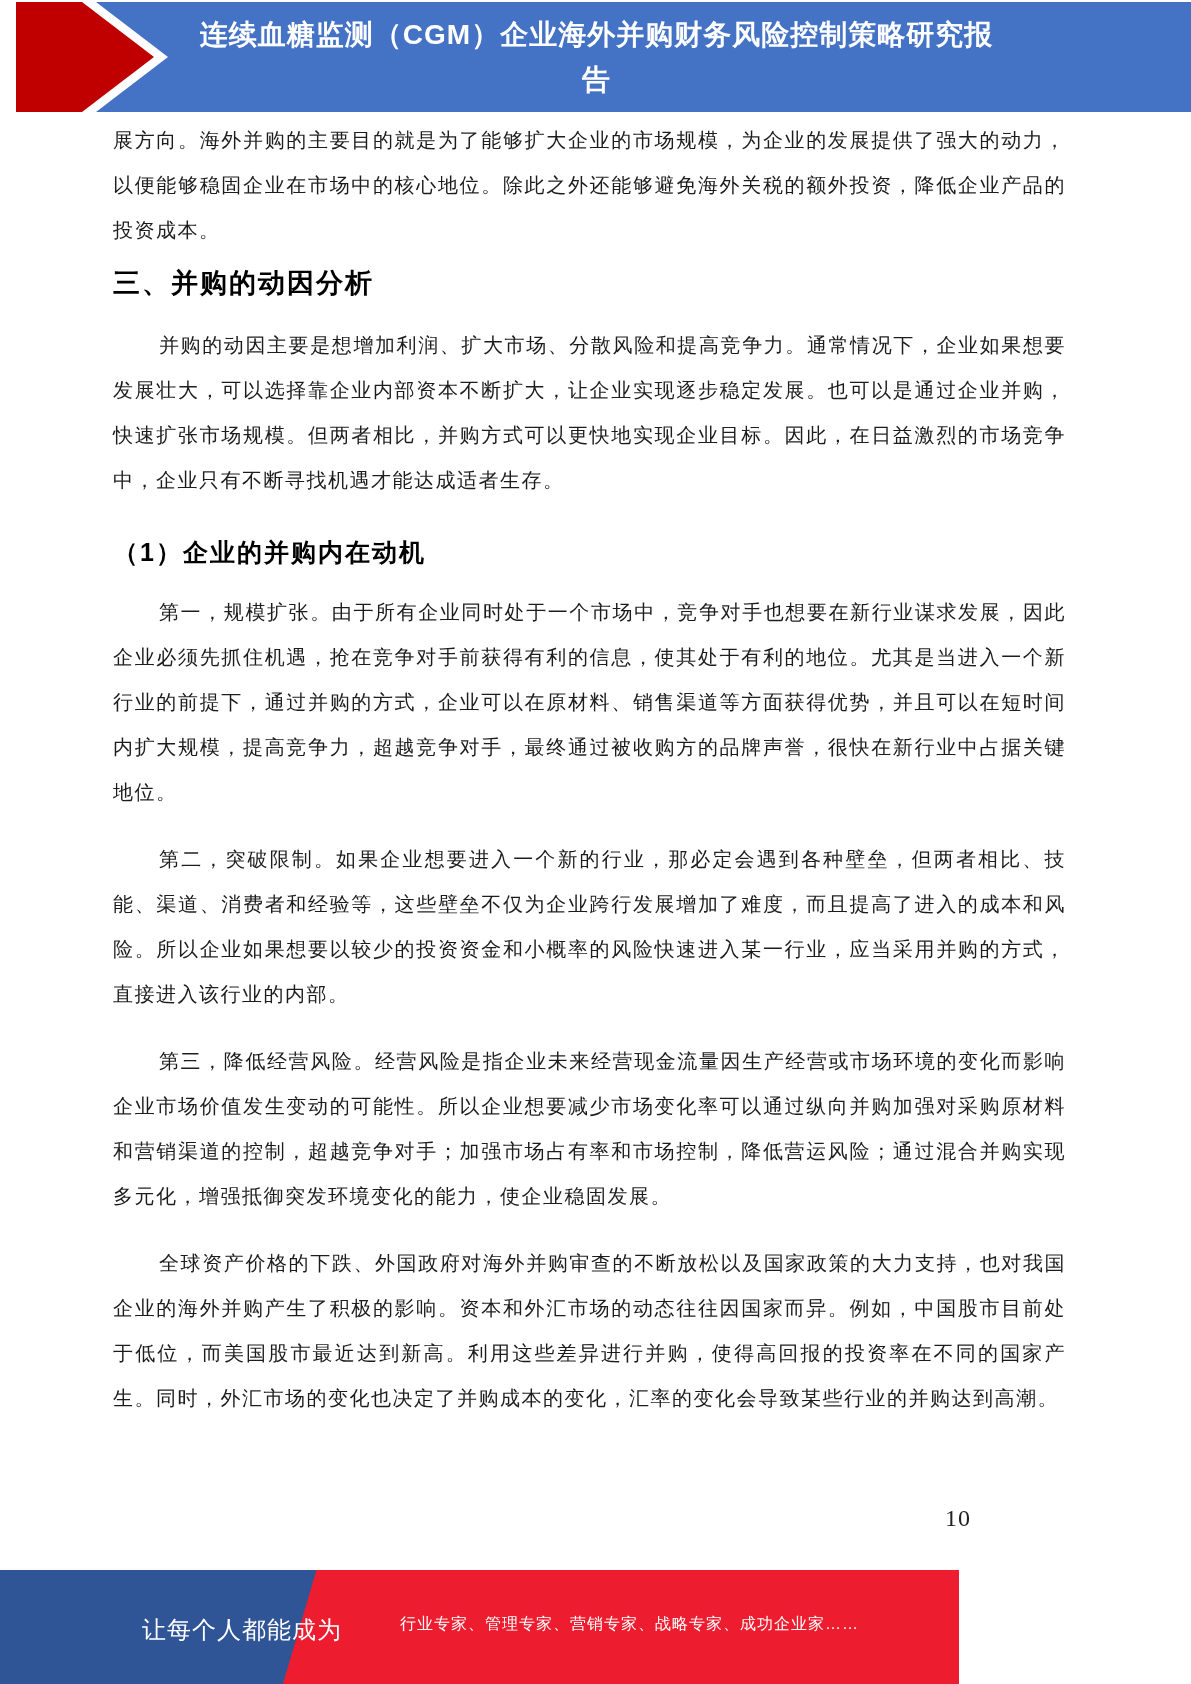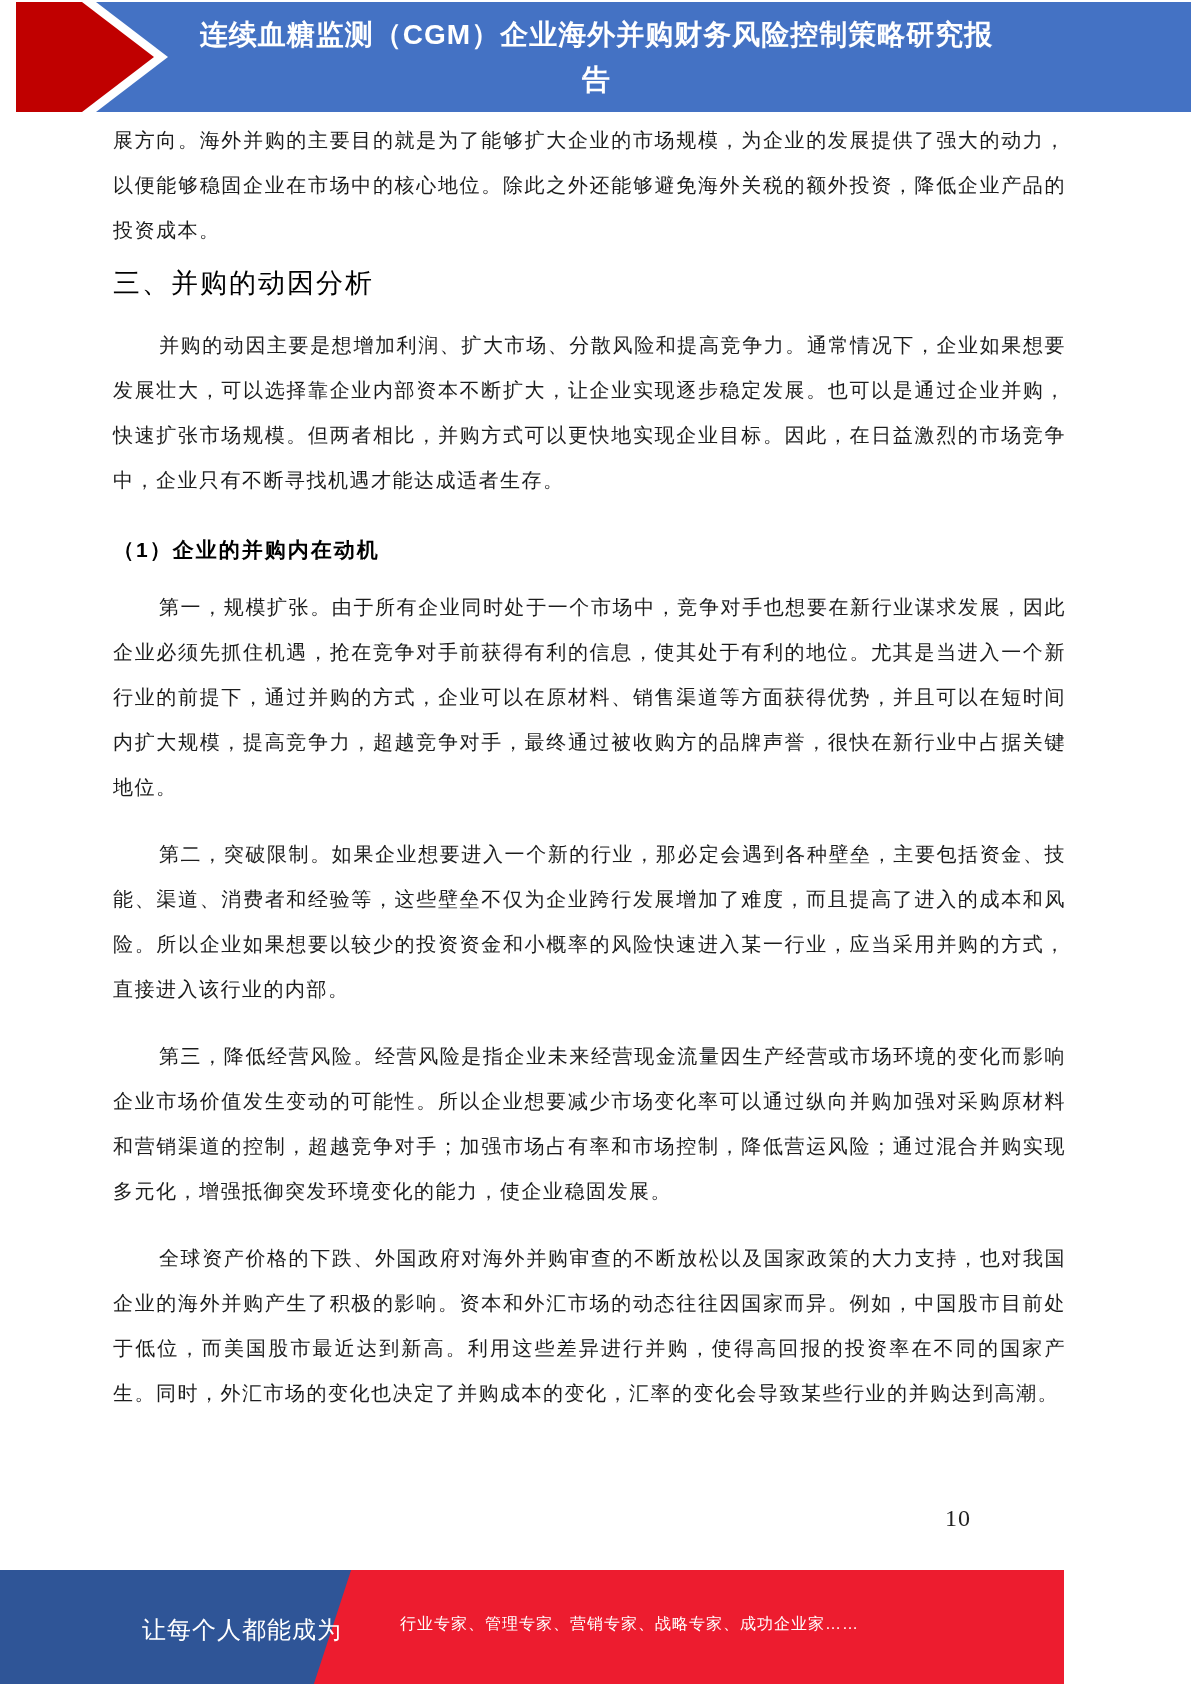--- a/index.html
+++ b/index.html
@@ -28,34 +28,34 @@
   .header-title .t-line{white-space:nowrap;}
 
   
   .main{position:absolute;left:113px;top:118px;width:965px;color:var(--body_text);}
   .para{
     margin:22px 12px 0 0;font-size:20px;line-height:45px;letter-spacing:1.5px;
     text-align:justify;text-justify:inter-character;text-indent:46px;color:var(--body_text);
   }
   .para.no-indent{text-indent:0;margin-top:0;}
   .section-heading{
-    margin:14px 0 22px 0;font-size:27px;font-weight:normal;color:#000;
+    margin:14px 0 22px 0;font-size:27px;font-weight:bold;color:#000;
     font-family:"Liberation Sans",sans-serif;letter-spacing:2px;line-height:1.25;
   }
   .subsection-heading{
-    margin:34px 0 22px 0;font-size:21px;font-weight:bold;color:#000;
+    margin:34px 0 22px 0;font-size:25px;font-weight:bold;color:#000;
     font-family:"Liberation Sans",sans-serif;letter-spacing:2px;line-height:1.25;
   }
   .page-number{
     position:absolute;left:945px;top:1505px;font-size:24px;color:#222;
     font-family:"Liberation Serif",serif;letter-spacing:1px;
   }
 
   
-  .footer{position:absolute;left:0;top:1570px;width:1064px;height:114px;background:var(--footer_red);}
+  .footer{position:absolute;left:0;top:1570px;width:959px;height:114px;background:var(--footer_red);}
   .footer-blue-wedge{
     position:absolute;left:0;top:0;width:100%;height:100%;
     background:var(--footer_blue);
     clip-path:polygon(0 0, 33% 0, 29.5% 100%, 0 100%);
   }
   .footer-left-text{
     position:absolute;left:142px;top:44px;color:#fff;font-size:24px;
     font-family:"Liberation Sans",sans-serif;letter-spacing:1px;white-space:nowrap;
   }
   .footer-right-text{
@@ -84,21 +84,21 @@
     <p class="para no-indent">展方向。海外并购的主要目的就是为了能够扩大企业的市场规模，为企业的发展提供了强大的动力，以便能够稳固企业在市场中的核心地位。除此之外还能够避免海外关税的额外投资，降低企业产品的投资成本。</p>
 
     <h1 class="section-heading">三、并购的动因分析</h1>
 
     <p class="para">并购的动因主要是想增加利润、扩大市场、分散风险和提高竞争力。通常情况下，企业如果想要发展壮大，可以选择靠企业内部资本不断扩大，让企业实现逐步稳定发展。也可以是通过企业并购，快速扩张市场规模。但两者相比，并购方式可以更快地实现企业目标。因此，在日益激烈的市场竞争中，企业只有不断寻找机遇才能达成适者生存。</p>
 
     <h2 class="subsection-heading">（1）企业的并购内在动机</h2>
 
     <p class="para">第一，规模扩张。由于所有企业同时处于一个市场中，竞争对手也想要在新行业谋求发展，因此企业必须先抓住机遇，抢在竞争对手前获得有利的信息，使其处于有利的地位。尤其是当进入一个新行业的前提下，通过并购的方式，企业可以在原材料、销售渠道等方面获得优势，并且可以在短时间内扩大规模，提高竞争力，超越竞争对手，最终通过被收购方的品牌声誉，很快在新行业中占据关键地位。</p>
 
-    <p class="para">第二，突破限制。如果企业想要进入一个新的行业，那必定会遇到各种壁垒，主要包括资金、技能、渠道、消费者和经验等，这些壁垒不仅为企业跨行发展增加了难度，而且提高了进入的成本和风险。所以企业如果想要以较少的投资资金和小概率的风险快速进入某一行业，应当采用并购的方式，直接进入该行业的内部。</p>
+    <p class="para">第二，突破限制。如果企业想要进入一个新的行业，那必定会遇到各种壁垒，但两者相比、技能、渠道、消费者和经验等，这些壁垒不仅为企业跨行发展增加了难度，而且提高了进入的成本和风险。所以企业如果想要以较少的投资资金和小概率的风险快速进入某一行业，应当采用并购的方式，直接进入该行业的内部。</p>
 
     <p class="para">第三，降低经营风险。经营风险是指企业未来经营现金流量因生产经营或市场环境的变化而影响企业市场价值发生变动的可能性。所以企业想要减少市场变化率可以通过纵向并购加强对采购原材料和营销渠道的控制，超越竞争对手；加强市场占有率和市场控制，降低营运风险；通过混合并购实现多元化，增强抵御突发环境变化的能力，使企业稳固发展。</p>
 
 
     <p class="para">全球资产价格的下跌、外国政府对海外并购审查的不断放松以及国家政策的大力支持，也对我国企业的海外并购产生了积极的影响。资本和外汇市场的动态往往因国家而异。例如，中国股市目前处于低位，而美国股市最近达到新高。利用这些差异进行并购，使得高回报的投资率在不同的国家产生。同时，外汇市场的变化也决定了并购成本的变化，汇率的变化会导致某些行业的并购达到高潮。</p>
 
   </div>
 
   <div class="page-number">10</div>
 

